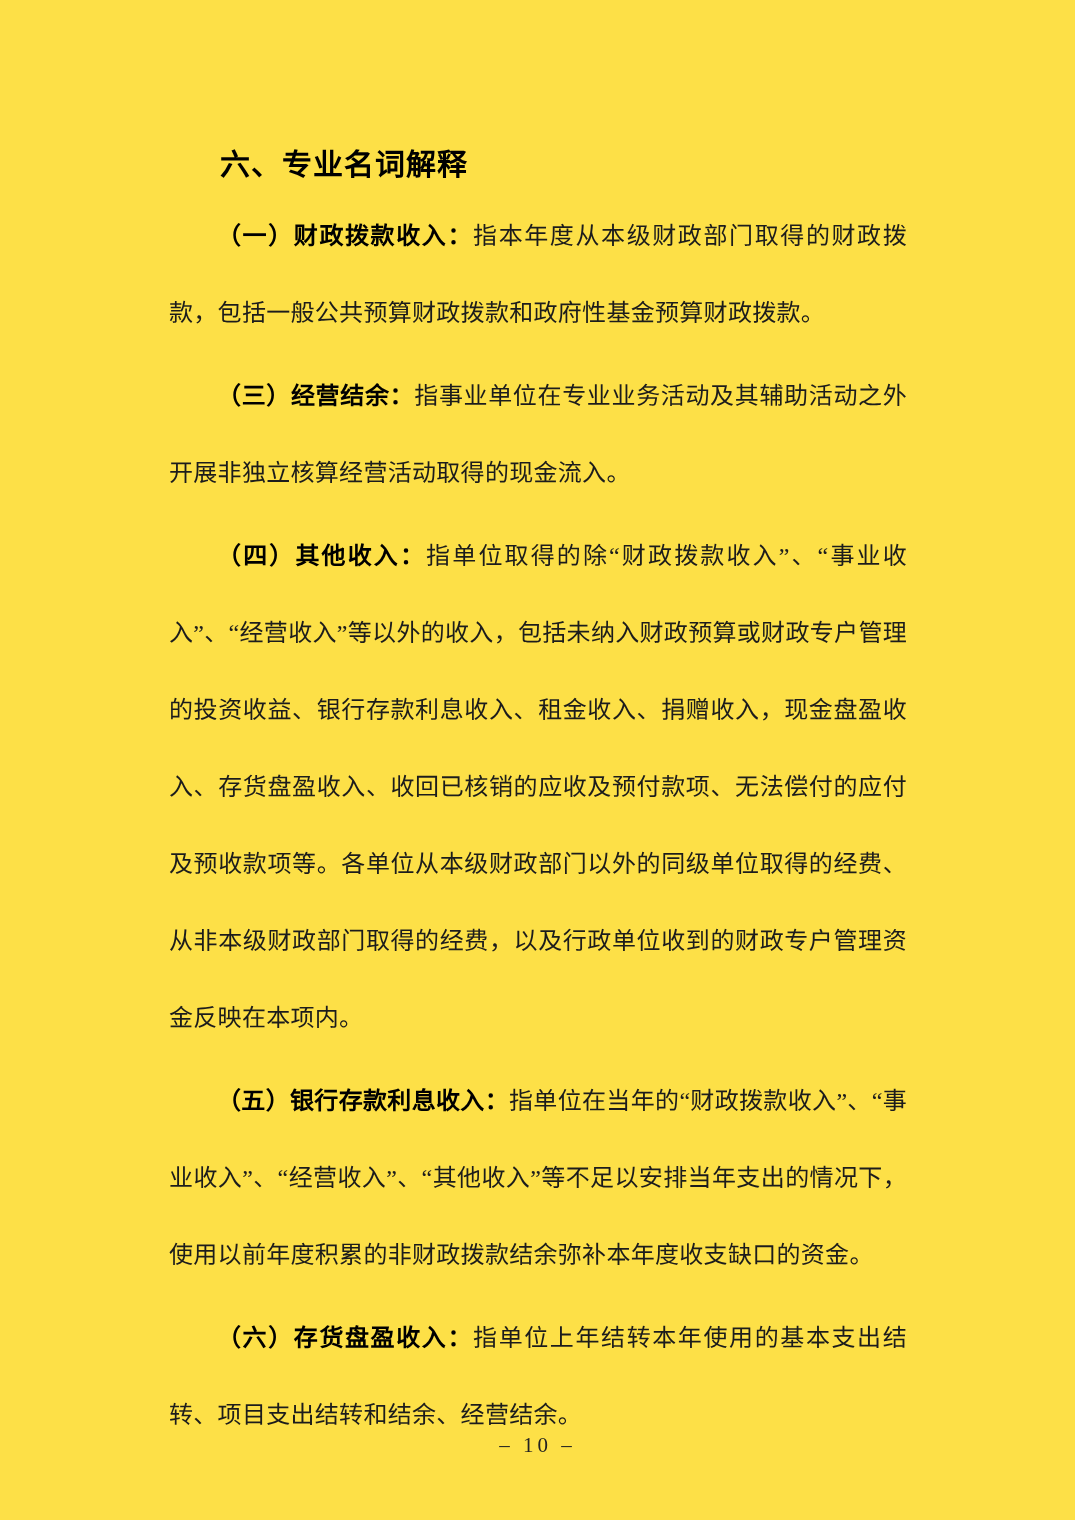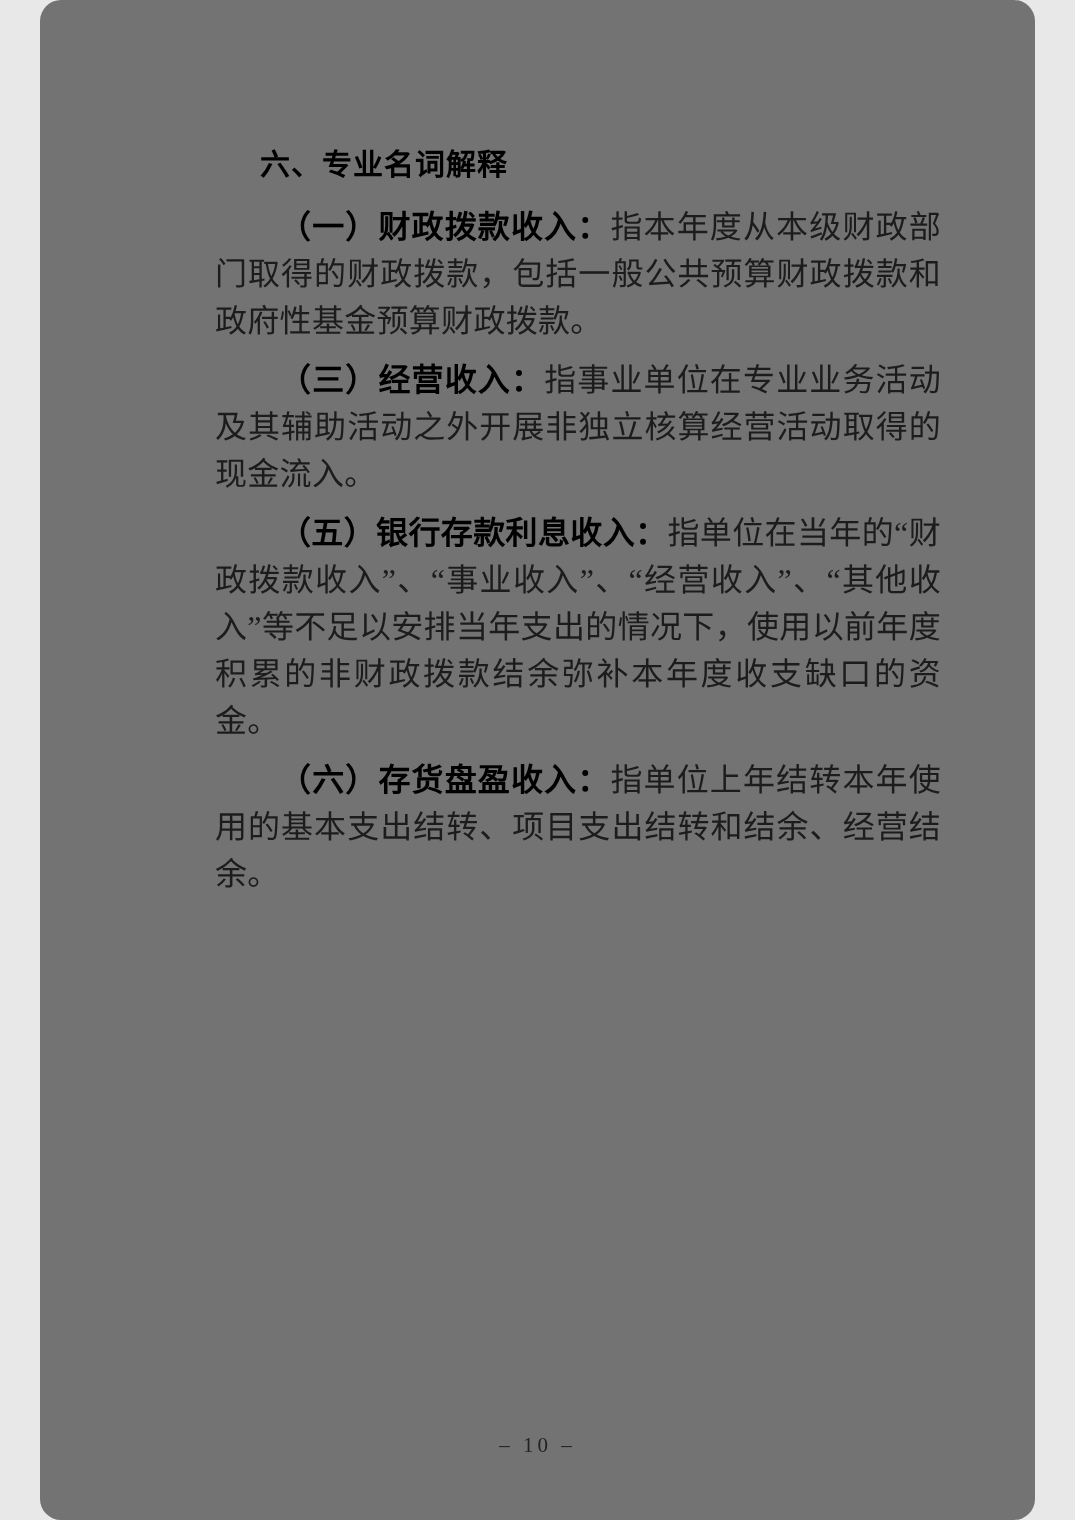--- a/index.html
+++ b/index.html
@@ -2,50 +2,49 @@
 <html lang="zh-CN"><head>
 <meta charset="utf-8">
 <style>
   html, body {
     margin: 0;
     padding: 0;
     background: #e8e8e8;
   }
   .doc-page {
     position: relative;
-    width: 995px;
+    width: 1075px;
     height: 1520px;
     margin: 0 auto;
-    background: #737373;
+    background: #fde047;
     color: #1c1c1c;
     overflow: hidden;
     box-sizing: border-box;
-    border-radius: 21px;
   }
   .doc-content {
     position: absolute;
     top: 138px;
     left: 163px;
     width: 750px;
   }
   .doc-heading {
     margin: 0;
     font-family: "Liberation Sans", "DejaVu Sans", sans-serif;
     font-weight: 700;
     font-size: 30px;
     line-height: 54px;
     color: #000000;
     text-indent: 57px;
     letter-spacing: 1px;
   }
   .doc-paragraph {
-    margin: 12px;
+    margin: 6px;
     font-family: "Liberation Serif", "DejaVu Serif", serif;
-    font-size: 32px;
-    line-height: 47px;
+    font-size: 24px;
+    line-height: 77px;
     text-align: justify;
     text-indent: 2em;
     letter-spacing: 0.3px;
     word-break: break-all;
     color: #1c1c1c;
   }
   .term {
     font-weight: 700;
     color: #000000;
   }
@@ -72,23 +71,26 @@
   <div class="doc-content">
 
     <h1 class="doc-heading">六、专业名词解释</h1>
 
     <p class="doc-paragraph">
       <span class="term">（一）财政拨款收入：</span><span class="definition">指本年度从本级财政部门取得的财政拨款，包括一般公共预算财政拨款和政府性基金预算财政拨款。</span>
     </p>
 
 
     <p class="doc-paragraph">
-      <span class="term">（三）经营收入：</span><span class="definition">指事业单位在专业业务活动及其辅助活动之外开展非独立核算经营活动取得的现金流入。</span>
+      <span class="term">（三）经营结余：</span><span class="definition">指事业单位在专业业务活动及其辅助活动之外开展非独立核算经营活动取得的现金流入。</span>
     </p>
 
+    <p class="doc-paragraph">
+      <span class="term">（四）其他收入：</span><span class="definition">指单位取得的除“财政拨款收入”、“事业收入”、“经营收入”等以外的收入，包括未纳入财政预算或财政专户管理的投资收益、银行存款利息收入、租金收入、捐赠收入，现金盘盈收入、存货盘盈收入、收回已核销的应收及预付款项、无法偿付的应付及预收款项等。各单位从本级财政部门以外的同级单位取得的经费、从非本级财政部门取得的经费，以及行政单位收到的财政专户管理资金反映在本项内。</span>
+    </p>
 
     <p class="doc-paragraph">
       <span class="term">（五）银行存款利息收入：</span><span class="definition">指单位在当年的“财政拨款收入”、“事业收入”、“经营收入”、“其他收入”等不足以安排当年支出的情况下，使用以前年度积累的非财政拨款结余弥补本年度收支缺口的资金。</span>
     </p>
 
     <p class="doc-paragraph">
       <span class="term">（六）存货盘盈收入：</span><span class="definition">指单位上年结转本年使用的基本支出结转、项目支出结转和结余、经营结余。</span>
     </p>
 
   </div>

